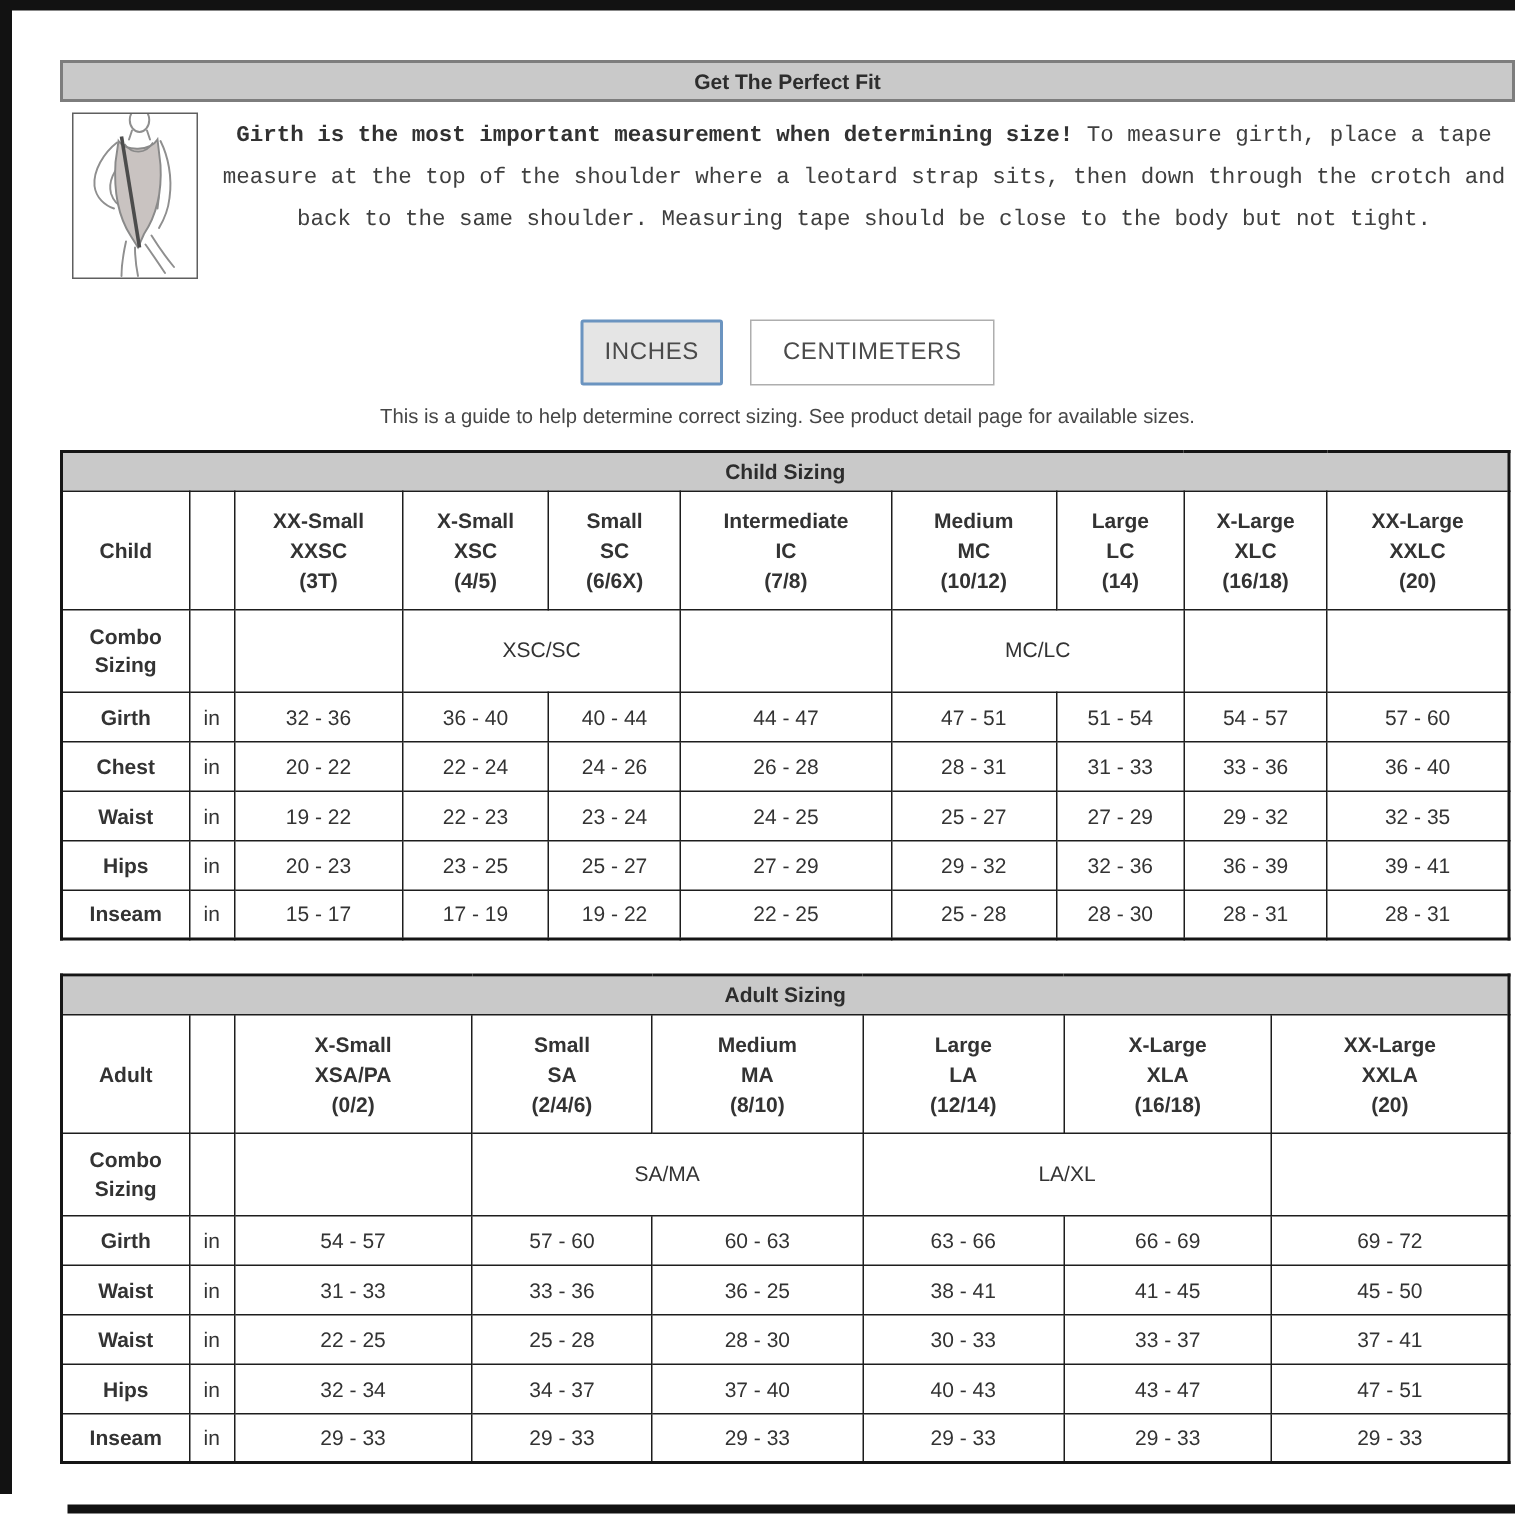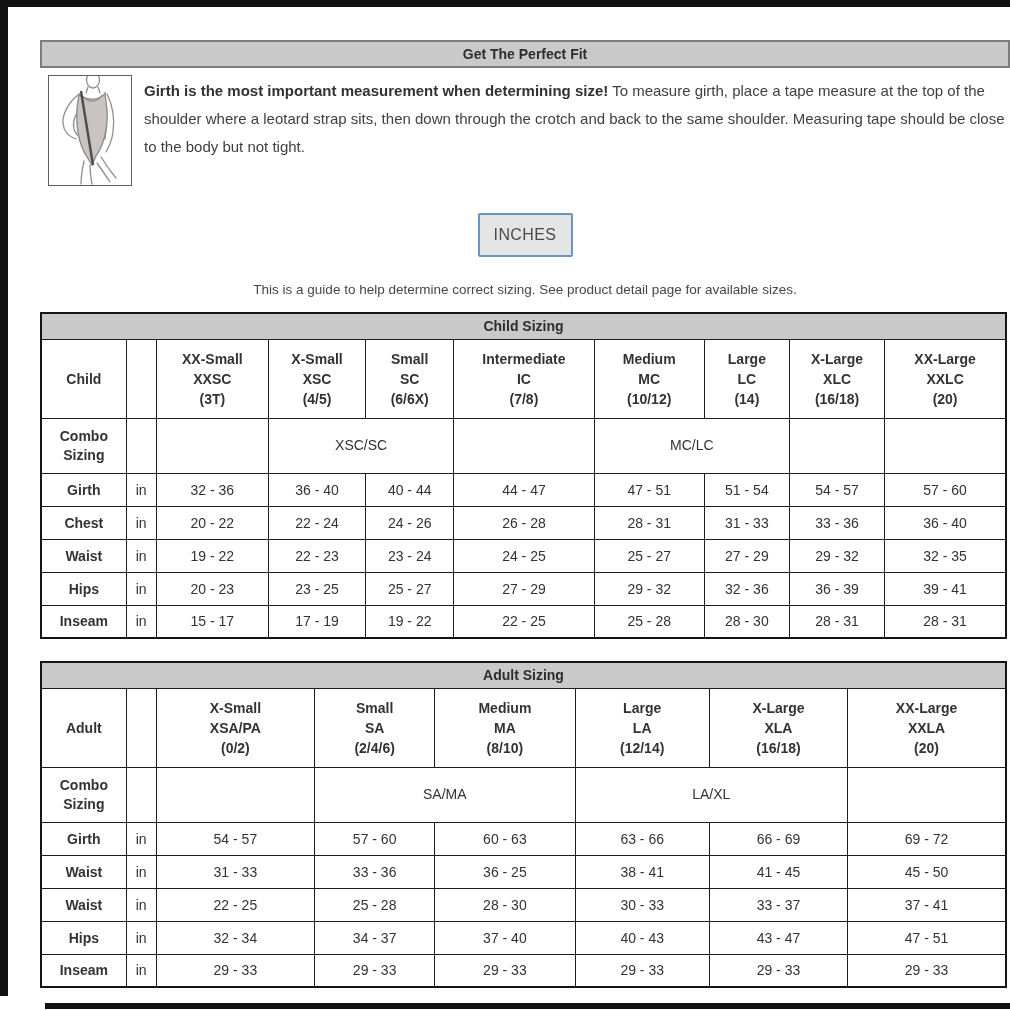--- a/index.html
+++ b/index.html
@@ -18,36 +18,36 @@
     width:970px; height:28px; background:#c9c9c9; border:2px solid #7d7d7d;
     text-align:center; font-weight:bold; font-size:14px; line-height:24px; color:#2d2d2d;
   }
 
   .intro-row { display:flex; margin-top:7px; }
   .figure-box {
     width:84px; height:111px; border:1px solid #5f5f5f; background:#fff;
     margin-left:8px; flex:none; overflow:hidden;
   }
   .intro-text {
-    flex:1; font-size:15px; line-height:28px;
-    color:#3f3f3f; padding:2px 2px 0 12px;
+    flex:1; text-align:center; font-size:15px; line-height:28px;
+    color:#3f3f3f; padding:2px 2px 0 12px;font-family:Liberation Mono, monospace;
   }
   .demo-line { text-align:center; font-size:15px; margin-top:15px; color:#3f3f3f; }
   .bold { font-weight:bold; color:#323232; }
 
   .unit-buttons { display:flex; justify-content:center; margin-top:27px; gap:18px; }
   .btn {
     height:44px; display:flex; align-items:center; justify-content:center;
     font-size:16px; color:#4a4a4a; letter-spacing:0.4px; cursor:pointer;
     font-family:"Liberation Sans", sans-serif;
   }
   .btn-inches { width:95px; background:#e5e5e5; border:2px solid #6b94c0; border-radius:2px; }
   .btn-cm     { width:163px; background:#ffffff; border:1px solid #aeaeae; }
 
-  .note { text-align:center; font-size:13.5px; margin-top:25px; color:#464646; }
+  .note { text-align:center; font-size:13.5px; margin-top:13px; color:#464646; }
 
   table.sizing {
     border-collapse:collapse; table-layout:fixed; width:967px;
     border:2px solid #151515; margin-top:15px;
   }
   table.sizing td {
     border:1px solid #1d1d1d; text-align:center; vertical-align:middle;
     font-size:14px; color:#333333; padding:0 2px; overflow:hidden;
   }
   tr.title-row td  { background:#c9c9c9; font-weight:bold; height:26px; color:#2d2d2d; }
@@ -88,20 +88,21 @@
         <path d="M34,20 C39,27 48,27 53,19" fill="none" stroke="#8a8a8a" stroke-width="1.1"></path>
         <path d="M32,15 L44,89" stroke="#4c4c4c" stroke-width="2.4"></path>
       </svg>
     </div>
     <div class="intro-text"><span class="bold">Girth is the most important measurement when determining size!</span><span> To measure girth, place a tape measure at the top of the shoulder where a leotard strap sits, then down through the crotch and back to the same shoulder. Measuring tape should be close to the body but not tight.</span></div>
   </div>
 
 
   <div class="unit-buttons">
     <div class="btn btn-inches">INCHES</div>
+    <div class="btn btn-cm">CENTIMETERS</div>
   </div>
 
   <div class="note">This is a guide to help determine correct sizing. See product detail page for available sizes.</div>
 
   <table class="sizing">
       <colgroup>
         <col style="width: 85px;">
         <col style="width: 30px;">
         <col style="width: 112px;">
         <col style="width: 97px;">

